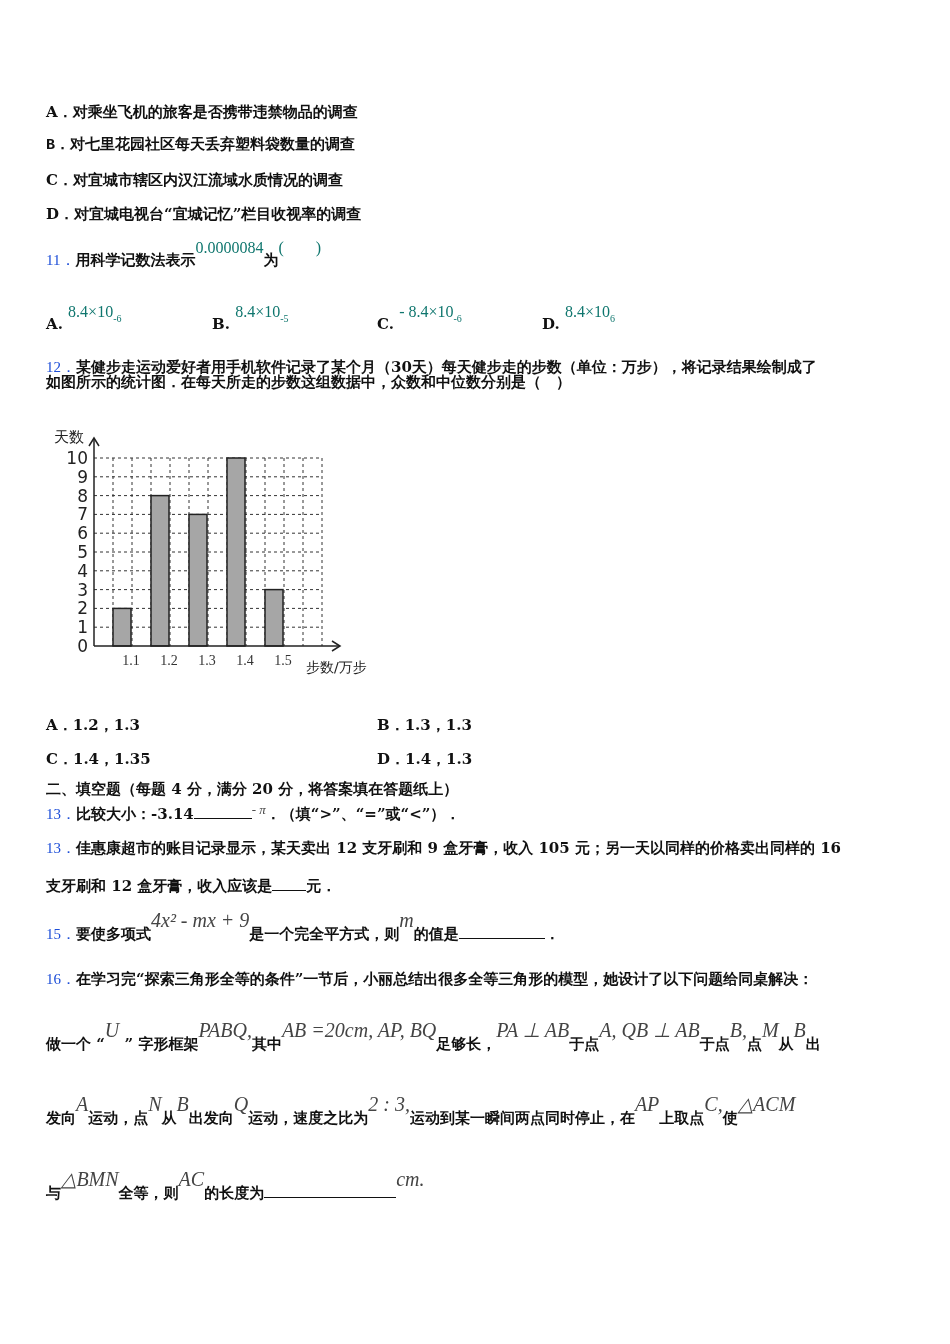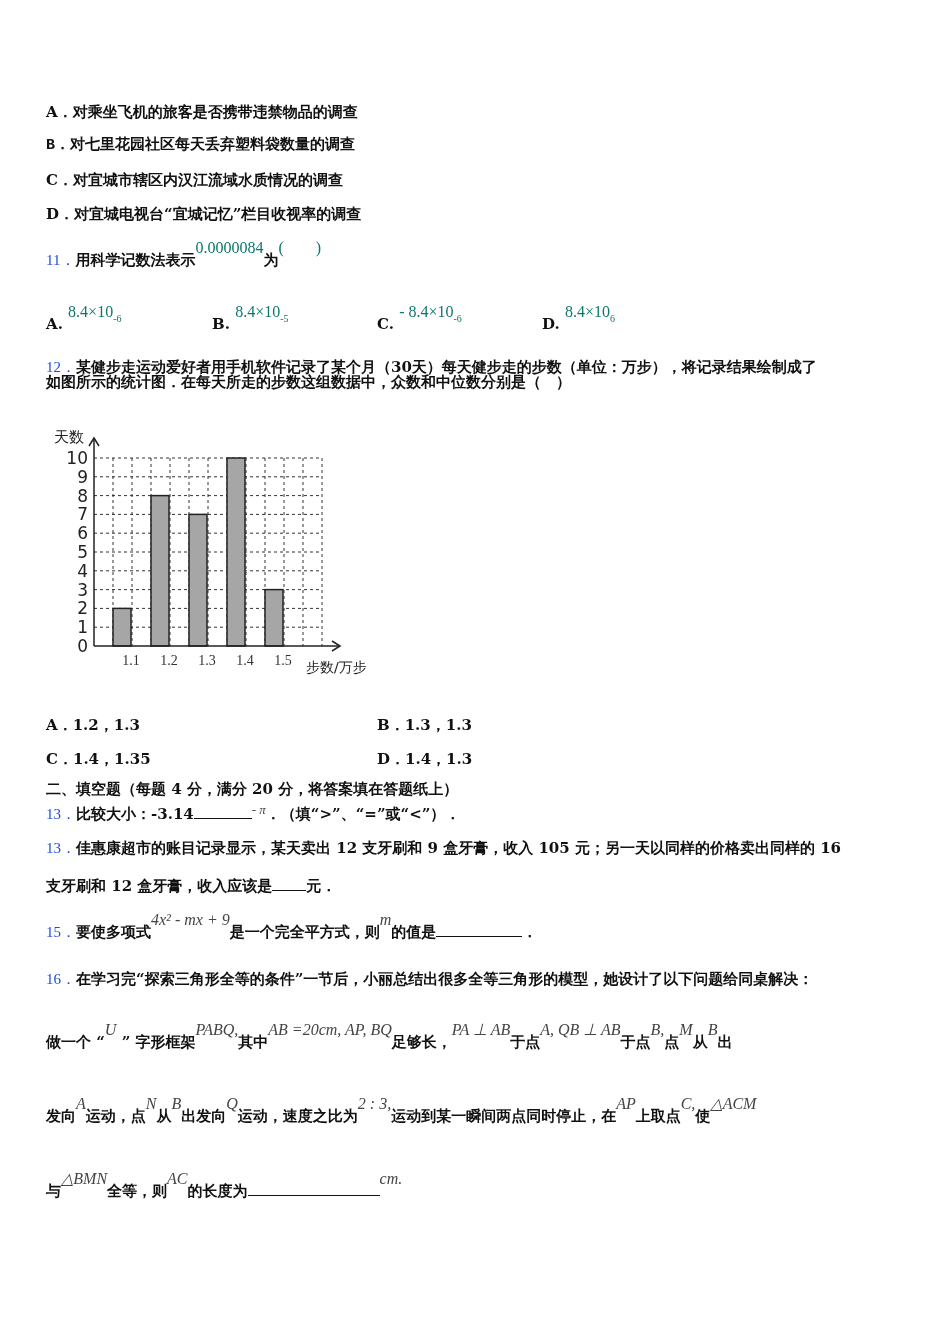--- a/index.html
+++ b/index.html
@@ -4,21 +4,21 @@
 <style>
   html, body { margin: 0; padding: 0; background: #ffffff; }
   body {
     width: 950px; height: 1344px; position: relative; overflow: hidden;
     font-family: "DejaVu Serif", "Liberation Serif", serif;
     color: #111;
   }
   .line { position: absolute; left: 46px; white-space: nowrap; font-size: 15px; font-weight: bold; line-height: 20px; }
   .qnum { font-weight: normal; font-family: "Liberation Serif", serif; color: #1d4ed8; }
   .math { font-family: "Liberation Serif", serif; font-style: normal; font-weight: normal; color: #0f766e; font-size: 16px; position: relative; top: -12px; }
-  .mathi { font-family: "Liberation Serif", serif; font-style: italic; font-weight: normal; color: #444; font-size: 16px; position: relative; top: -12px; }
+  .mathi { font-family: "Liberation Serif", serif; font-style: italic; font-weight: normal; color: #444; font-size: 20px; position: relative; top: -12px; }
   .opt { position: absolute; font-size: 15px; font-weight: bold; line-height: 28px; white-space: nowrap; }
   .sup { font-size: 10px; position: relative; top: -7px; }
   .blank { display: inline-block; border-bottom: 1.5px solid #111; height: 14px; vertical-align: baseline; }
   .chart { position: absolute; left: 44px; top: 424px; width: 340px; height: 256px; }
 </style>
 </head>
 <body>
 
 <div>
   <div class="line" style="top:102px;"><span>A．</span><span>对乘坐飞机的旅客是否携带违禁物品的调查</span></div>

